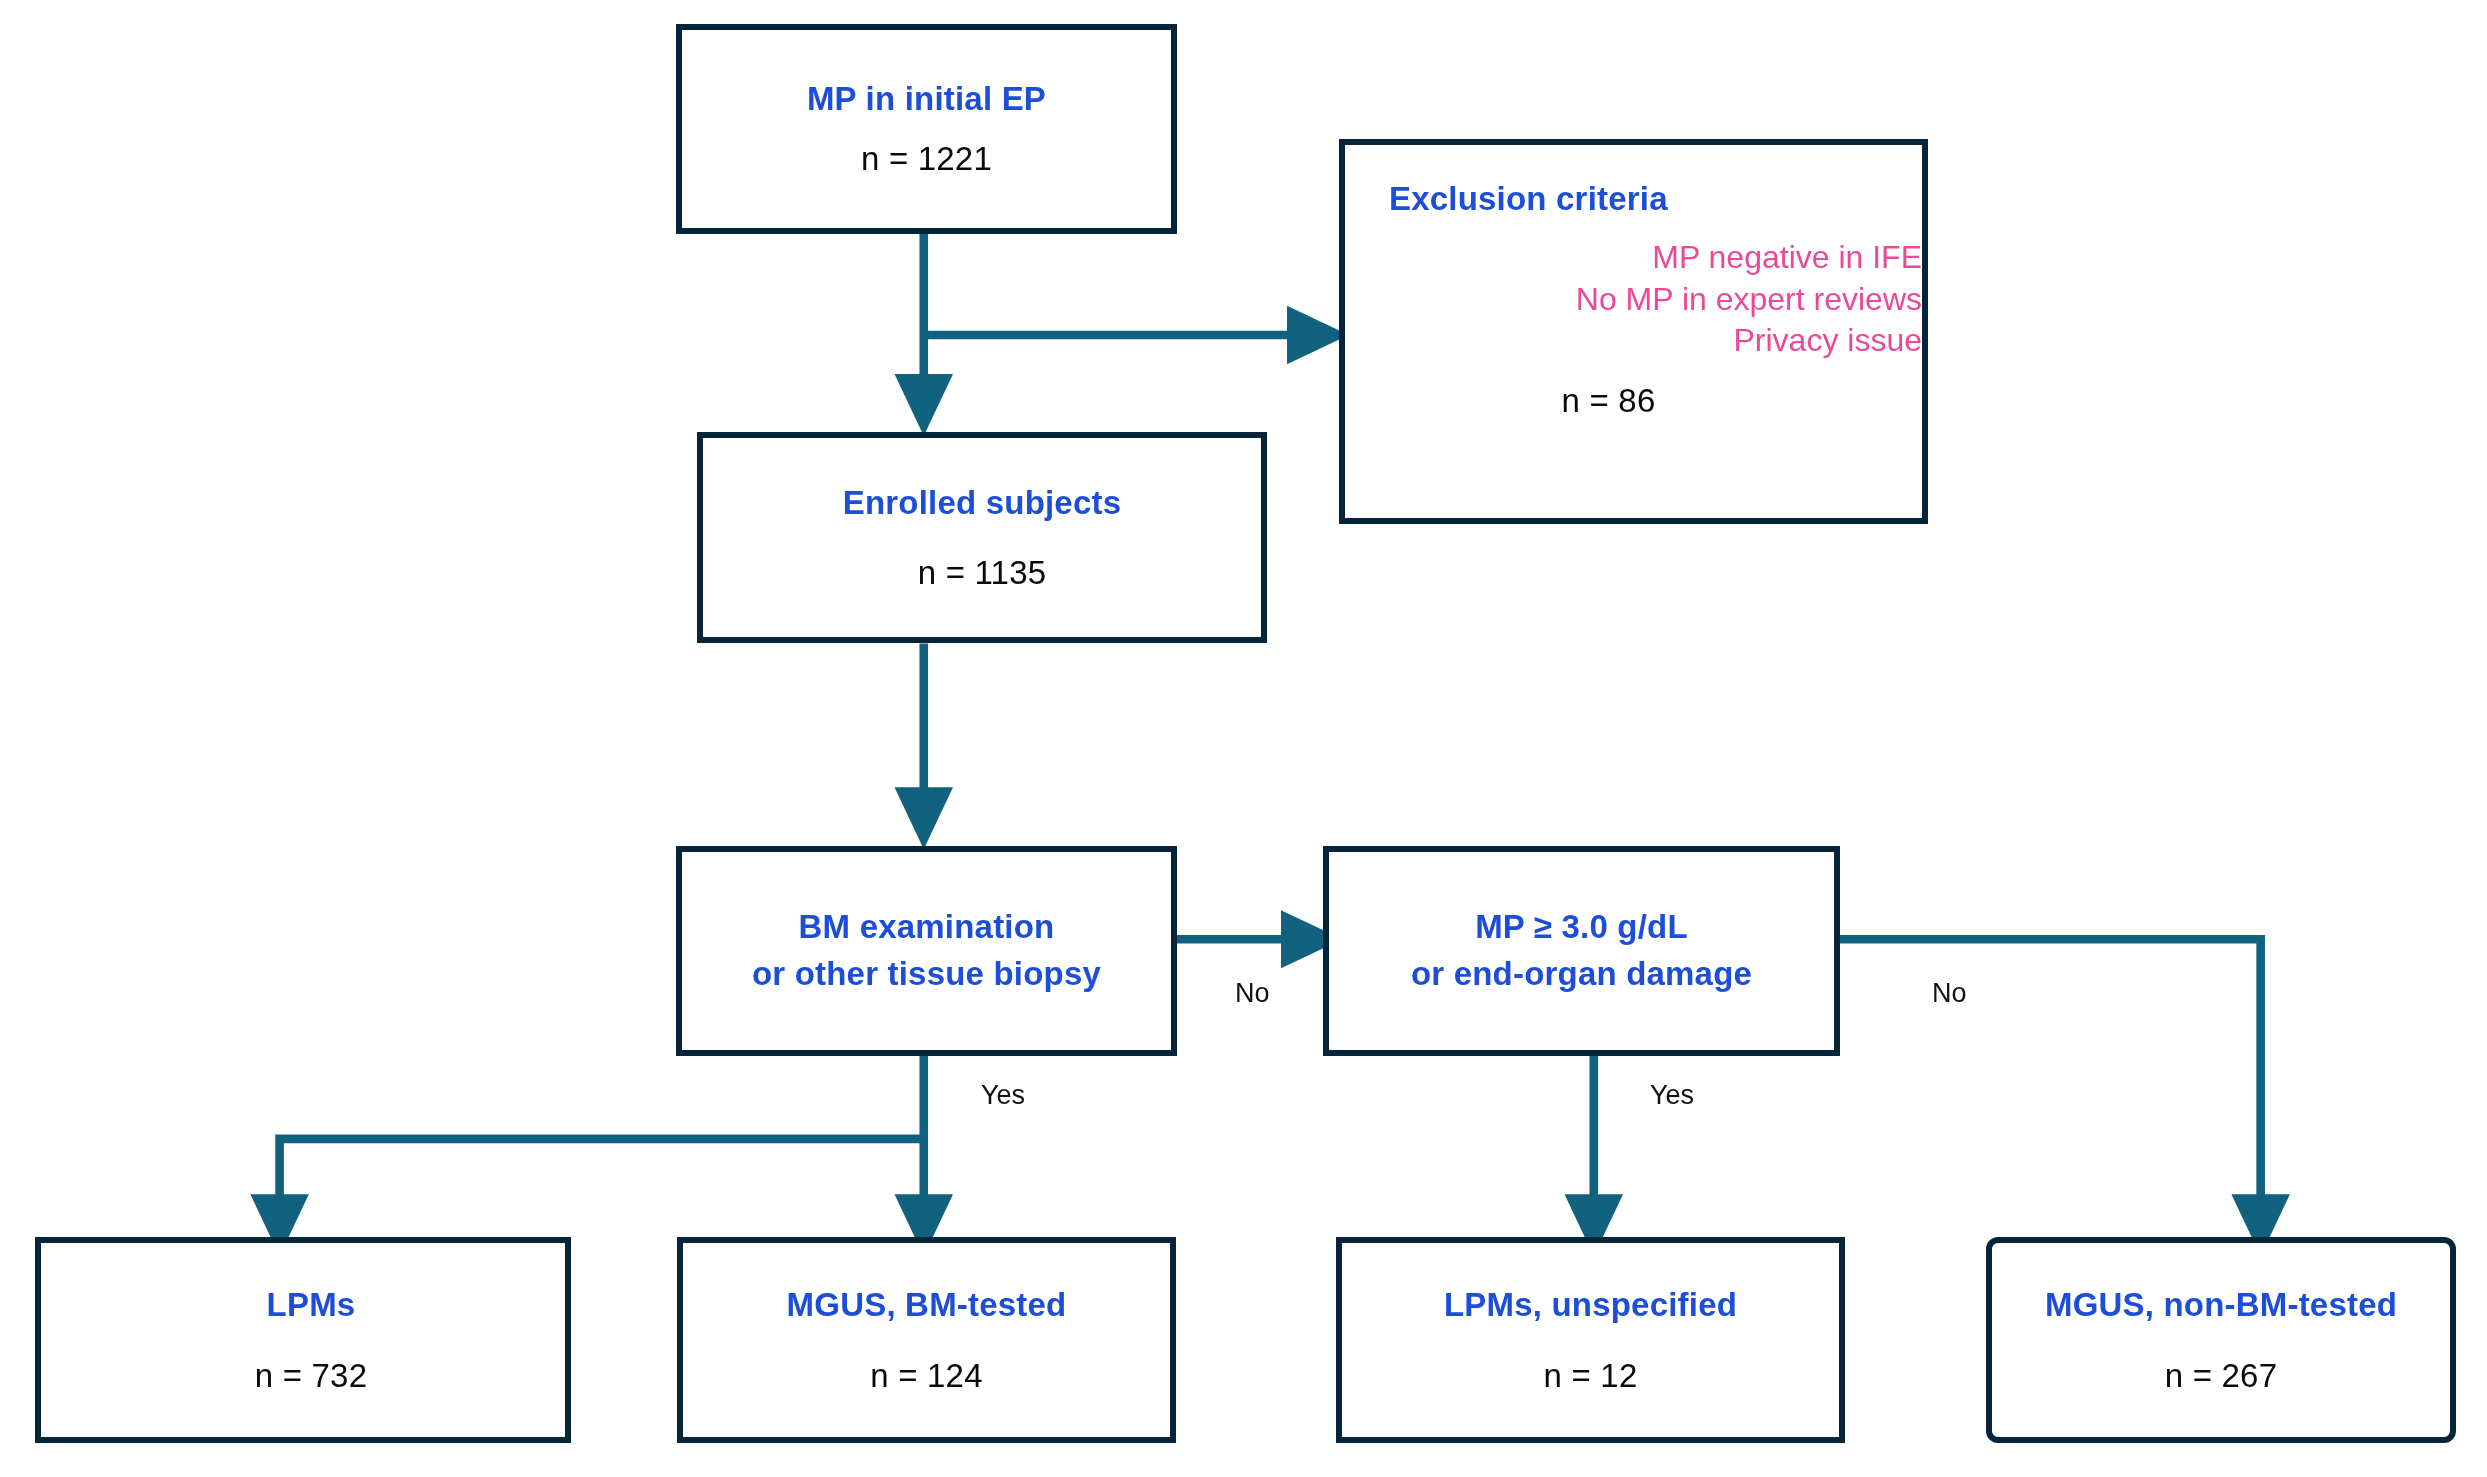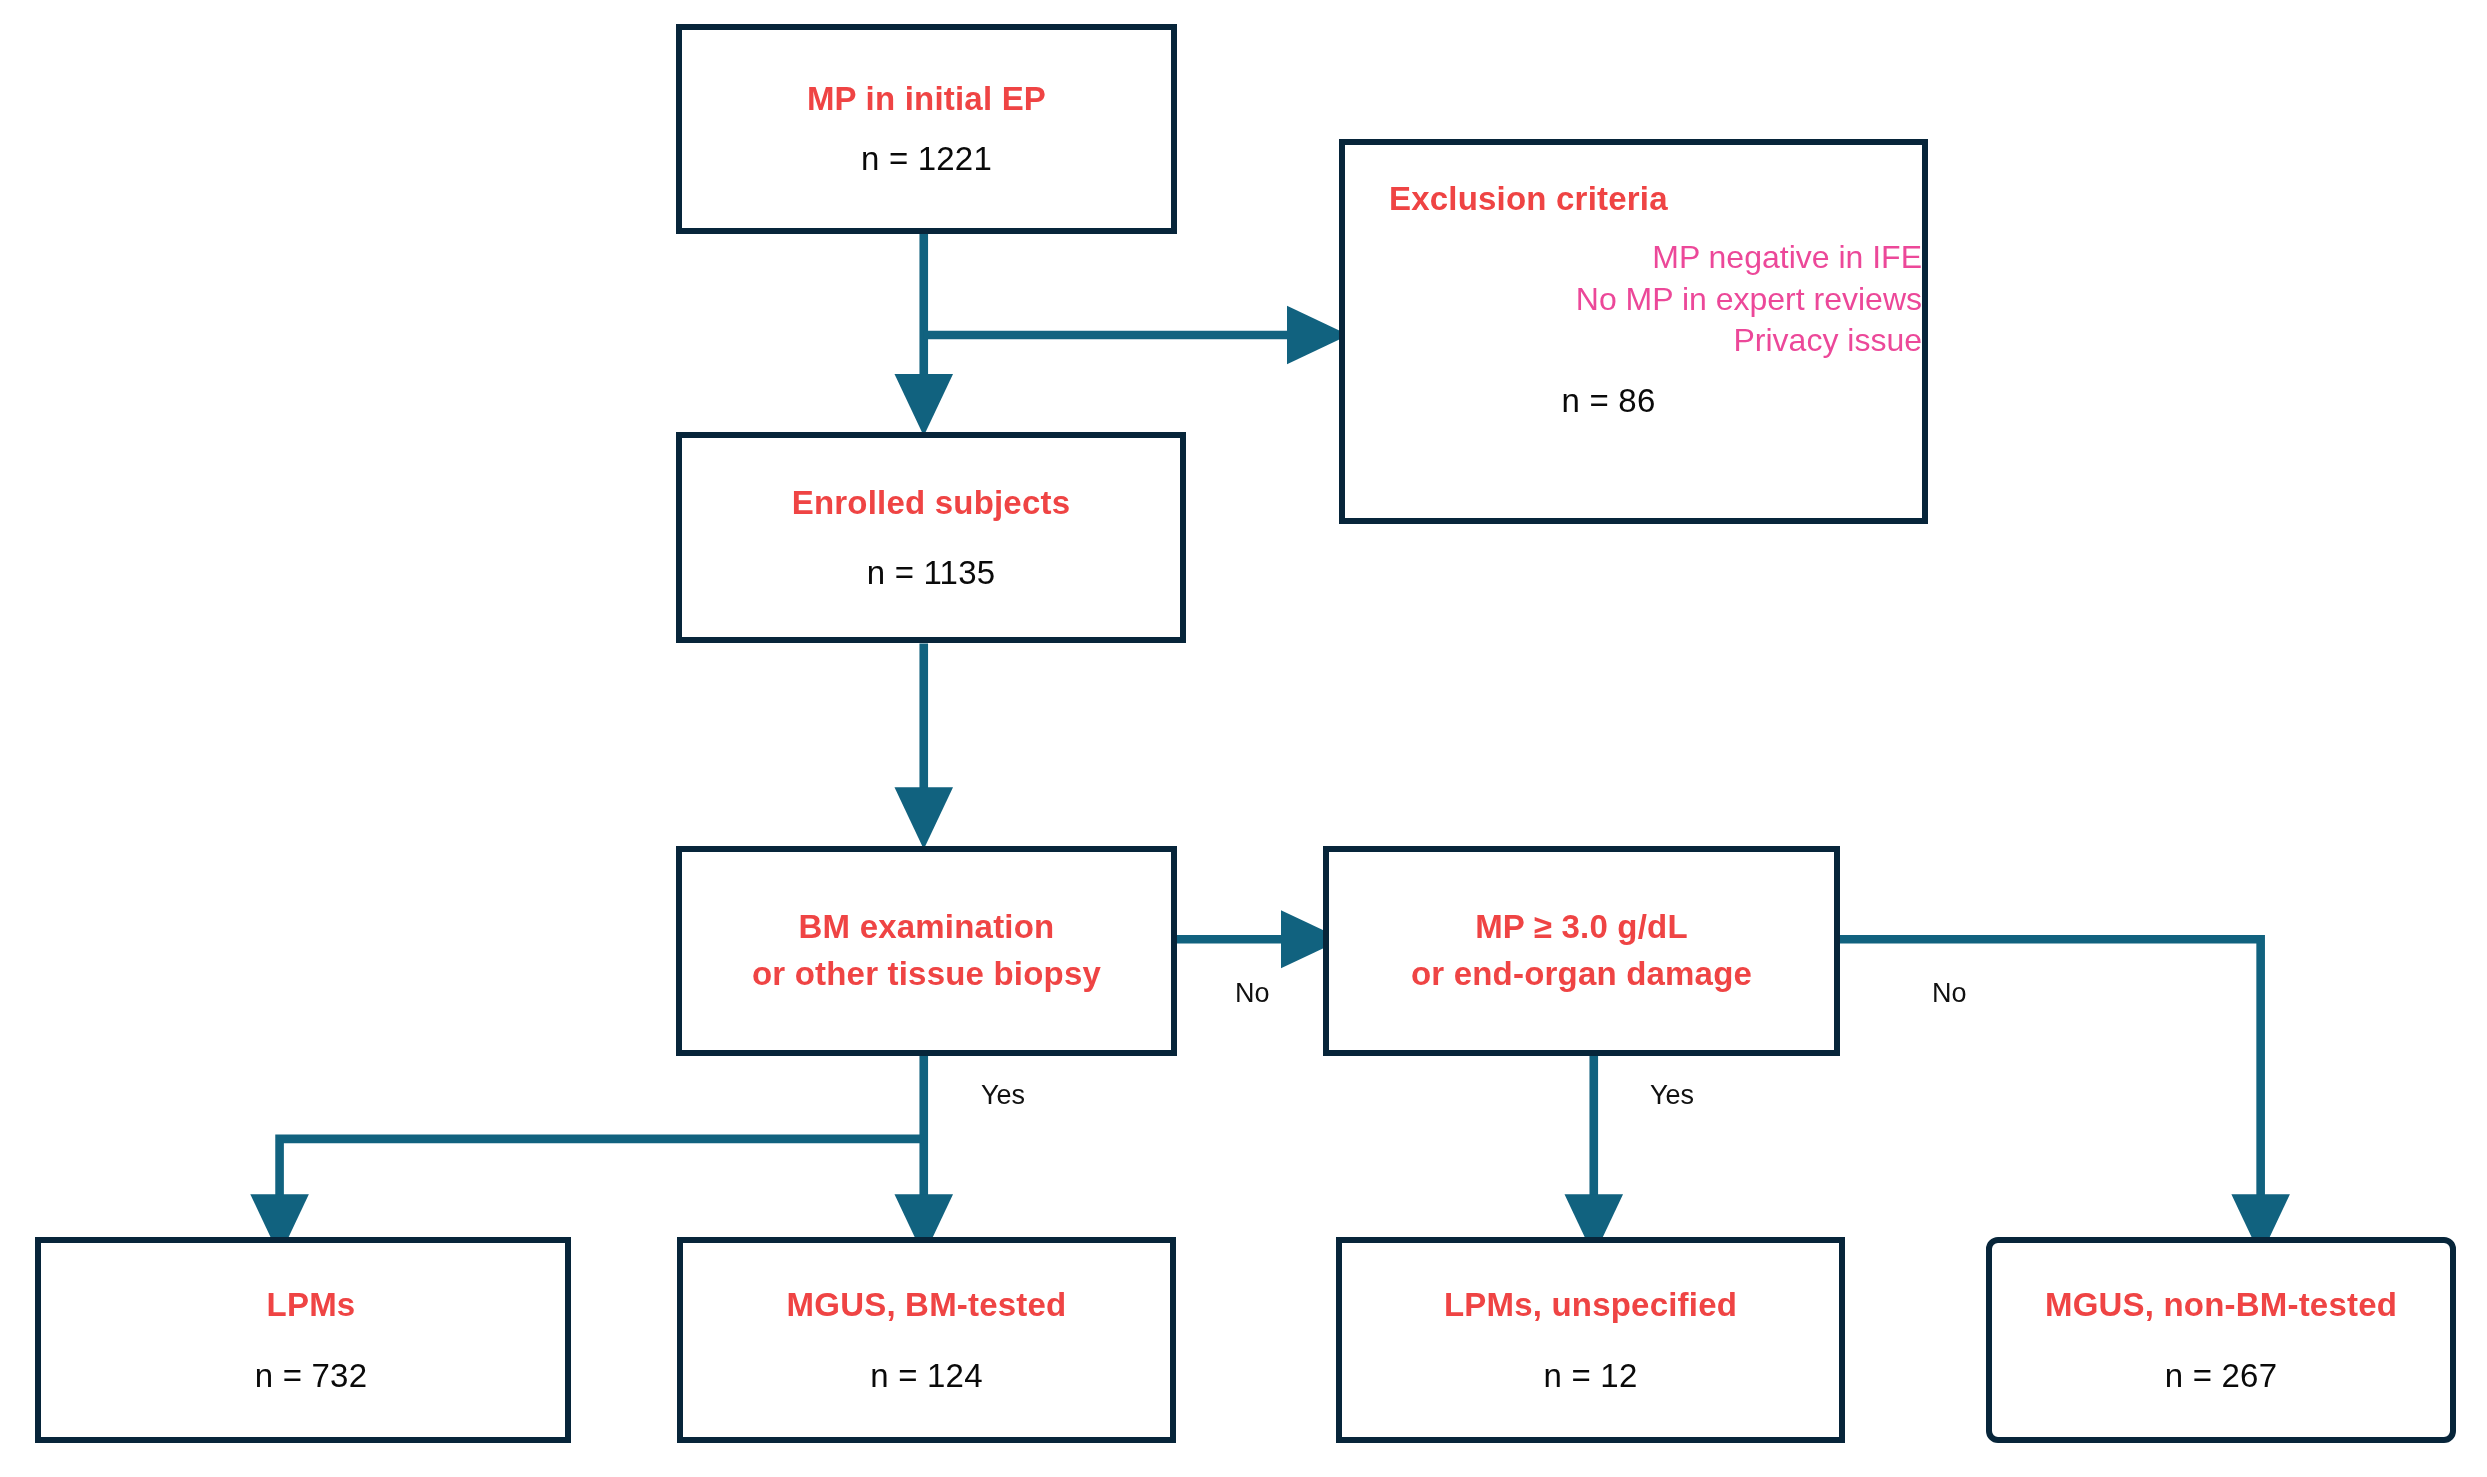--- a/index.html
+++ b/index.html
@@ -31,21 +31,21 @@
     border: 6.3px solid #07253a;
     display: flex;
     flex-direction: column;
     align-items: center;
     justify-content: center;
     z-index: 3;
   }
   .node .title {
     font-weight: bold;
     font-size: 33px;
-    color: #ef4444;
+    color: #1d4ed8;
     line-height: 1.24;
     text-align: center;
     letter-spacing: 0.2px;
   }
   .node .count {
     font-size: 33px;
     color: #0a0a0a;
     text-align: center;
     letter-spacing: 0.2px;
   }
@@ -143,21 +143,21 @@
   <div class="node exclusion" style="left:1339px; top:139px; width:589px; height:385px;">
     <div class="title">Exclusion criteria</div>
     <div class="items">
       <div class="item">MP negative in IFE</div>
       <div class="item">No MP in expert reviews</div>
       <div class="item">Privacy issue</div>
     </div>
     <div class="count">n = 86</div>
   </div>
 
-  <div class="node node-n2" style="left:676px; top:432px; width:510px; height:211px;">
+  <div class="node node-n2" style="left:697px; top:432px; width:570px; height:211px;">
     <div class="title">Enrolled subjects</div>
     <div class="count">n = 1135</div>
   </div>
 
   <div class="node decision two-line" style="left:676px; top:846px; width:501px; height:210px;">
     <div class="title">BM examination
 or other tissue biopsy</div>
   </div>
 
   <div class="node decision two-line" style="left:1323px; top:846px; width:517px; height:210px;">

